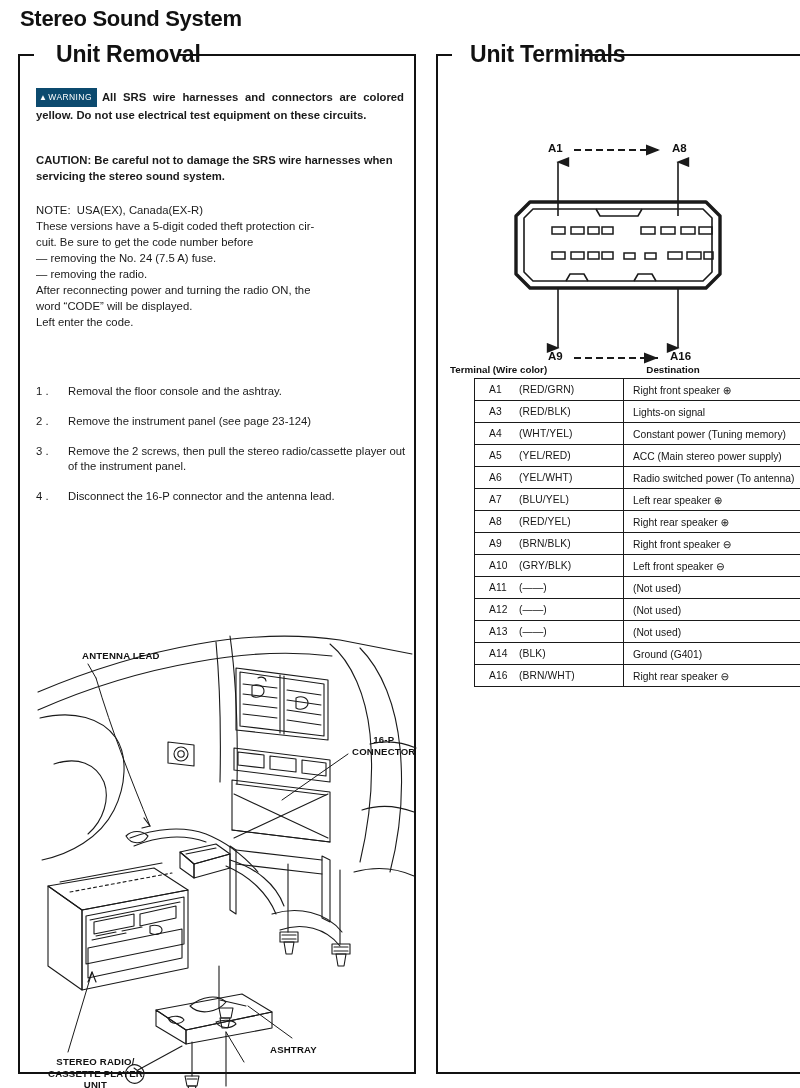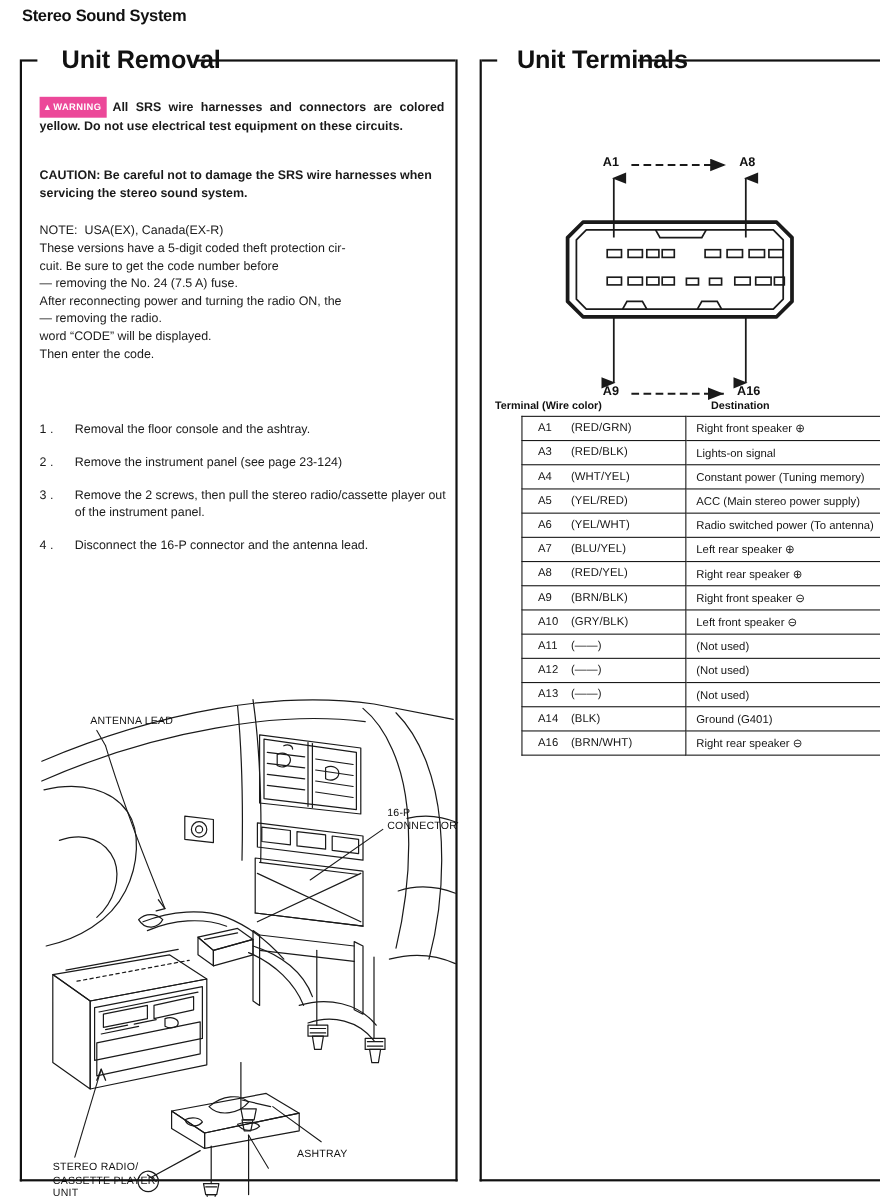--- a/index.html
+++ b/index.html
@@ -11,21 +11,21 @@
     position: relative;
     font-family: "Liberation Sans", sans-serif;
     color: #111;
     overflow: hidden;
   }
 
   
   .page-title {
     position: absolute;
     left: 20px; top: 6px;
-    font-size: 15px;
+    font-size: 22px;
     font-weight: bold;
     letter-spacing: -0.3px;
     color: #111;
   }
 
   
   .panel {
     position: absolute;
     border: 2px solid #111;
     border-top: none;
@@ -65,24 +65,24 @@
     position: absolute;
     left: 16px;
     width: 368px;
     font-size: 11.3px;
     line-height: 16px;
     color: #1a1a1a;
   }
   .warn-block { top: 34px; font-weight: bold; text-align: justify; }
   .warn-badge {
     display: inline-block;
-    background: #ec4899;
+    background: #0c4a6e;
     color: #fff;
     font-size: 8.5px;
-    font-weight: bold;
+    font-weight: normal;
     letter-spacing: 0.4px;
     padding: 1px 5px 1px 3px;
     vertical-align: 1px;
     margin-right: 5px;
     white-space: nowrap;
   }
   .warn-badge .tri { font-size: 8px; margin-right: 1px; }
 
   .caution-block { top: 98px; font-weight: bold; }
   .note-block { top: 148px; font-weight: normal; }
@@ -106,25 +106,26 @@
   
   .illus {
     position: absolute;
     left: 10px; top: 560px;
     width: 390px; height: 500px;
   }
   .illus svg { display: block; }
   .callout {
     position: absolute;
     font-size: 9.6px;
-    font-weight: normal;
+    font-weight: bold;
     letter-spacing: 0.2px;
     line-height: 11.5px;
     color: #111;
     white-space: pre;
+    text-align: center;
   }
   .co-antenna   { left: 52px;  top: 36px; }
   .co-16p       { left: 322px; top: 120px; }
   .co-ashtray   { left: 240px; top: 430px; }
   .co-stereo    { left: 18px;  top: 442px; }
 
   
   .conn-wrap {
     position: absolute;
     left: 0; top: 38px;
@@ -202,24 +203,24 @@
 
   <div class="body-text caution-block">
     <span>CAUTION:  Be careful not to damage the SRS wire harnesses when servicing the stereo sound system.</span>
   </div>
 
   <div class="body-text note-block">
     <span class="ln">NOTE:  USA(EX), Canada(EX-R)</span>
     <span class="ln">These versions have a 5-digit coded theft protection cir-</span>
     <span class="ln">cuit. Be sure to get the code number before</span>
     <span class="ln">— removing the No. 24 (7.5 A) fuse.</span>
+    <span class="ln">— removing the radio.</span>
     <span class="ln">After reconnecting power and turning the radio ON, the</span>
-    <span class="ln">— removing the radio.</span>
     <span class="ln">word “CODE” will be displayed.</span>
-    <span class="ln">Then enter the code.</span>
+    <span class="ln">Left enter the code.</span>
   </div>
 
   <div class="steps">
     <div class="step">
       <span class="num">1 .</span>
       <span>Removal the floor console and the ashtray.</span>
     </div>
     <div class="step">
       <span class="num">2 .</span>
       <span>Remove the instrument panel (see page 23-124)</span>

